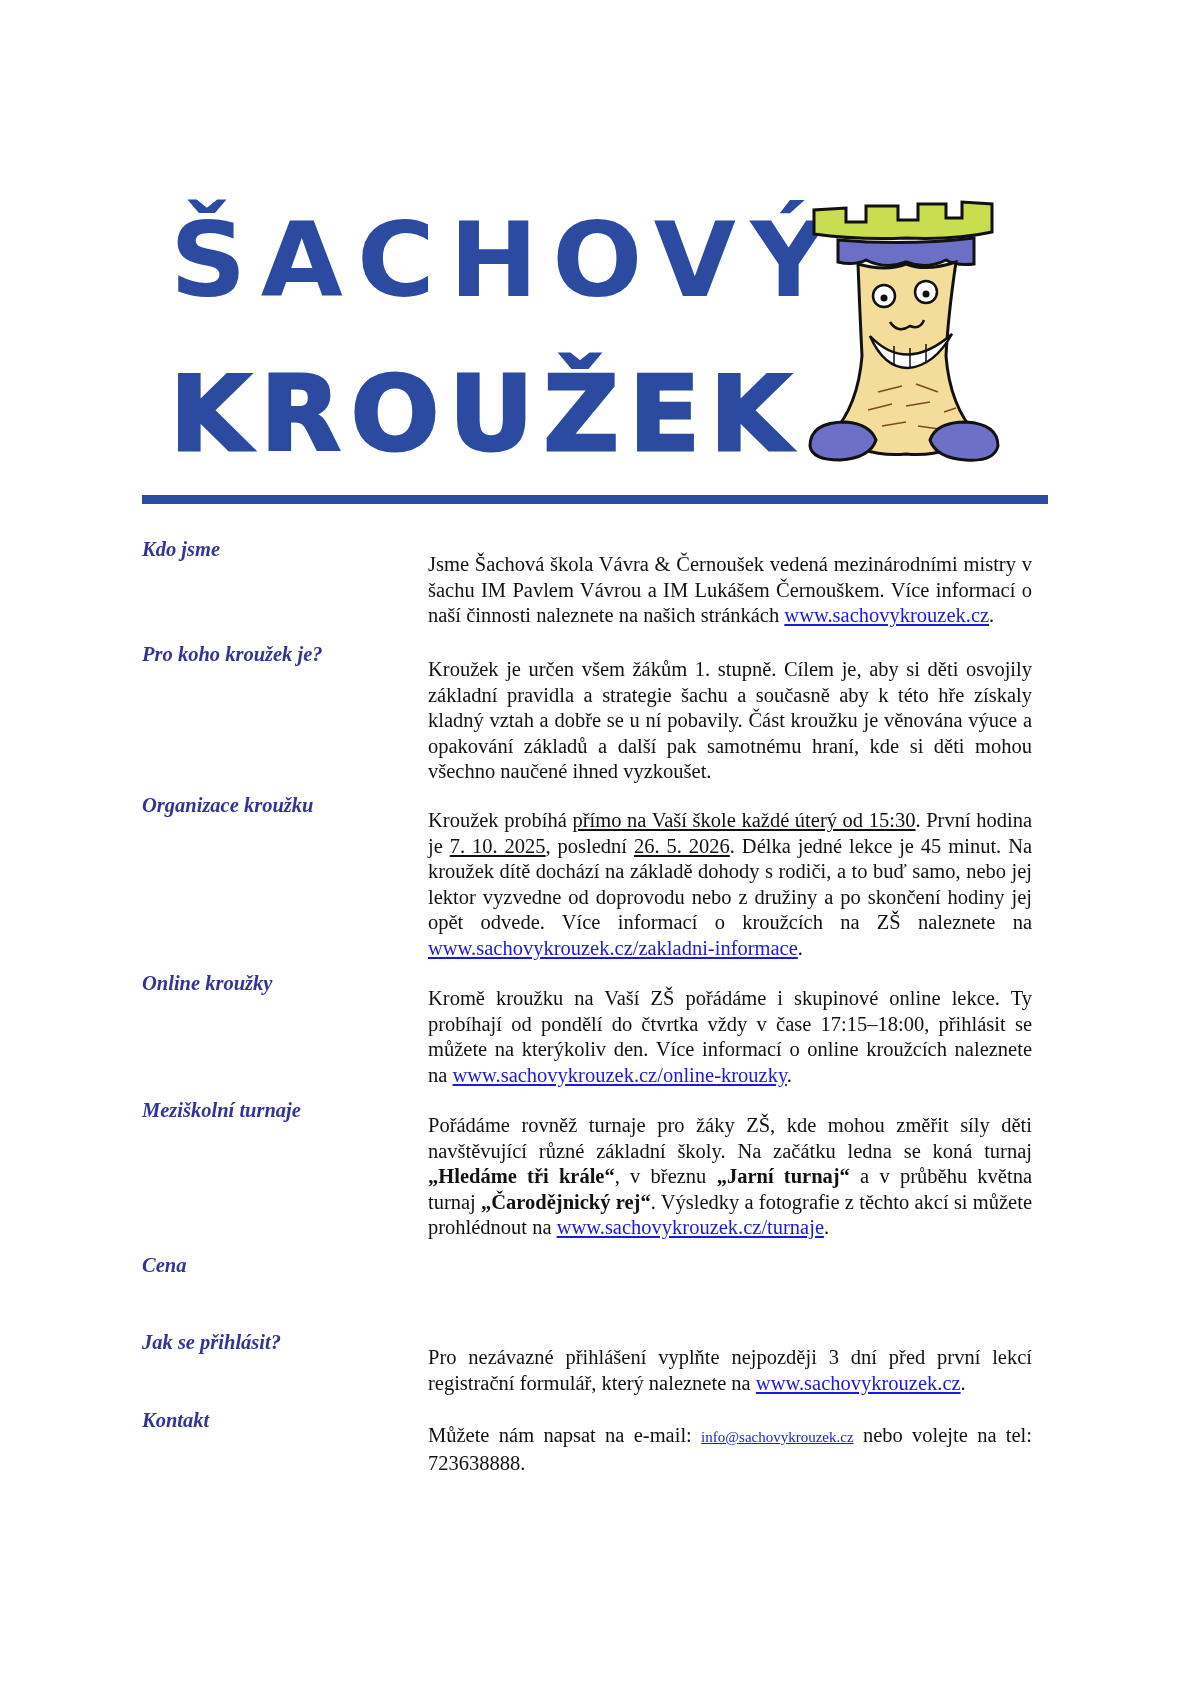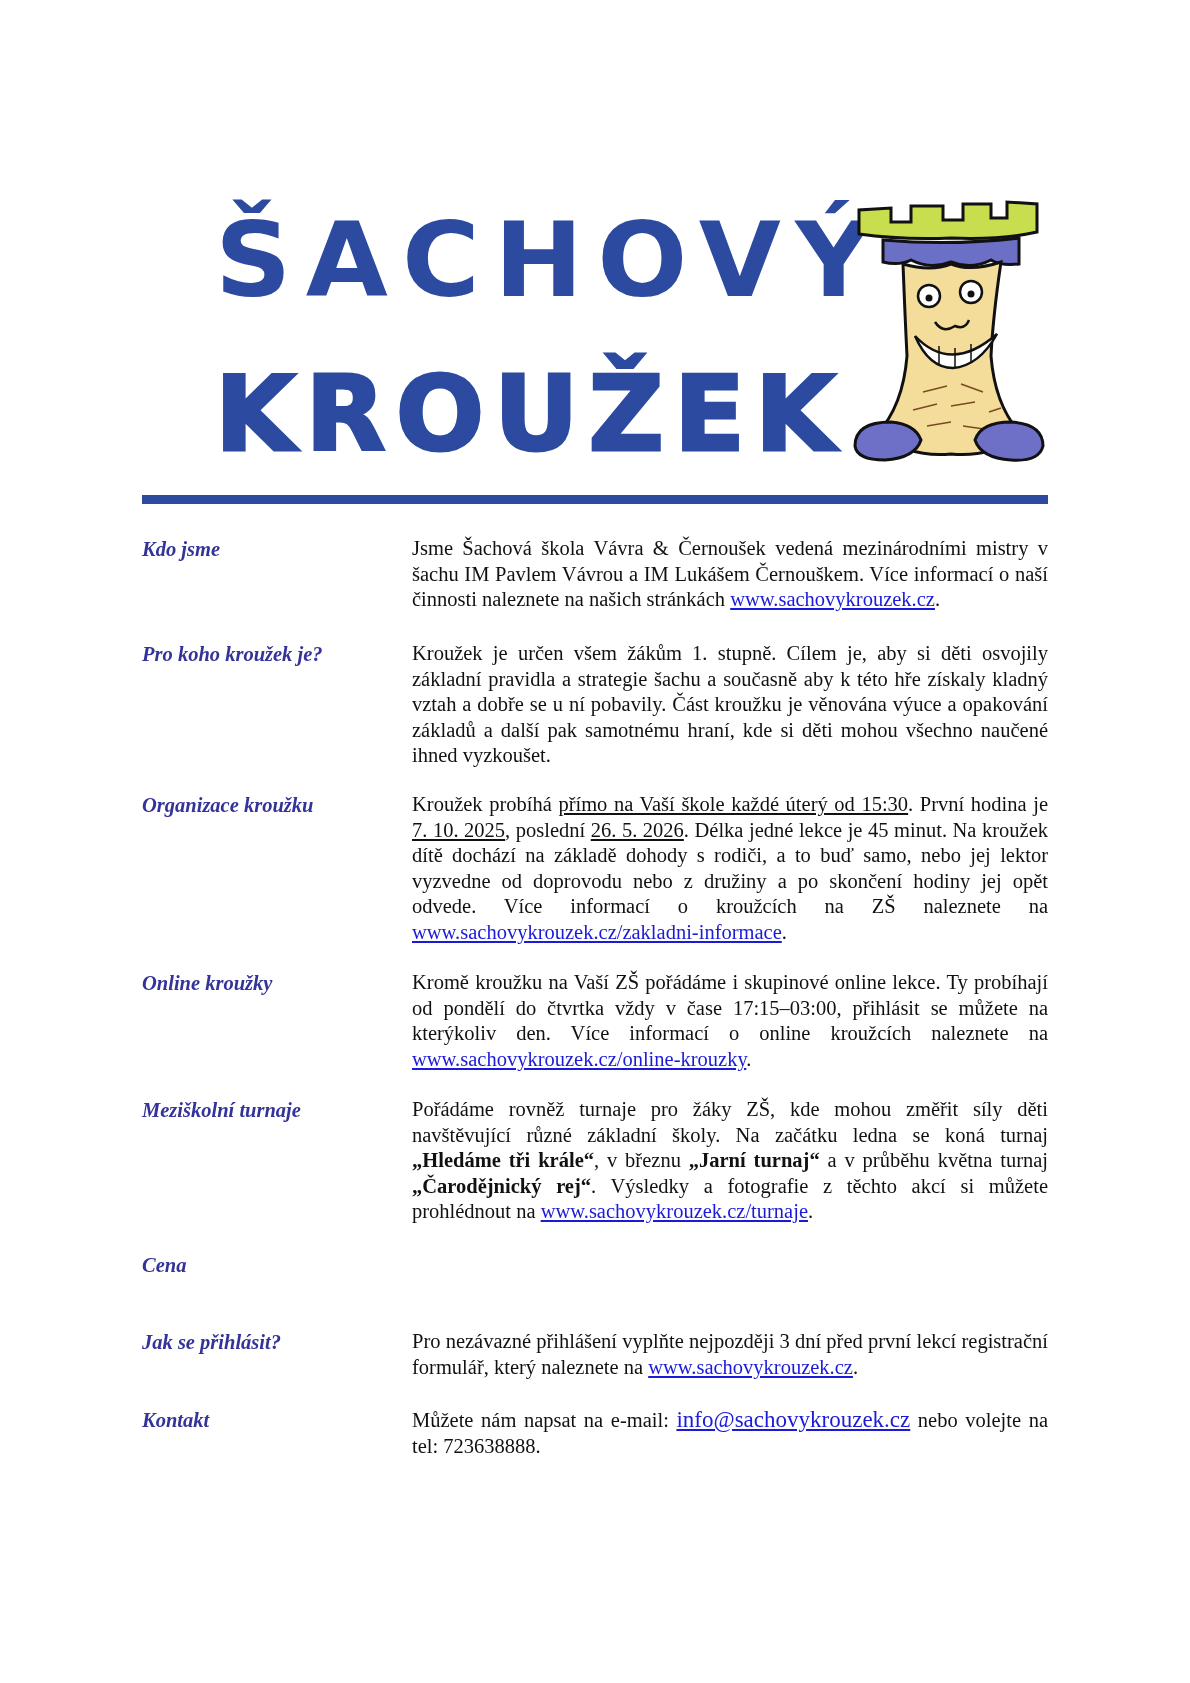--- a/index.html
+++ b/index.html
@@ -1,33 +1,33 @@
 <!DOCTYPE html>
 <html><head>
 <meta charset="utf-8">
 <style>
   html, body { margin: 0; padding: 0; background: #ffffff; }
   body { width: 1190px; height: 1683px; position: relative; overflow: hidden;
          font-family: "Liberation Serif", "DejaVu Serif", serif; color: #111111; }
-  .logo { position: absolute; left: 166px; top: 196px; width: 840px; height: 272px; margin-left: 45px; }
+  .logo { position: absolute; left: 166px; top: 196px; width: 840px; height: 272px; }
   .wordmark-line { position: absolute; left: 0; font-family: "DejaVu Sans", "Liberation Sans", sans-serif;
     color: #2b4aa0; font-weight: bold; white-space: nowrap; letter-spacing: 14px; }
   .wm1 { top: 12px; left: 4px; font-size: 104px; line-height: 104px; transform: scaleX(1.02); transform-origin: left top; }
   .wm2 { top: 166px; left: 4px; font-size: 104px; line-height: 104px; font-weight: bold; letter-spacing: 10px;
          -webkit-text-stroke: 3px #2b4aa0; }
   .mascot { position: absolute; left: 640px; top: 0px; width: 195px; height: 270px; }
   .rule { position: absolute; left: 142px; top: 495px; width: 906px; height: 9px; background: #2b4aa0; }
   .section { position: absolute; left: 142px; width: 906px; }
   .label { position: absolute; left: 0; top: 0; width: 260px; font-weight: bold; color: #333399;
            font-size: 20.5px; line-height: 26px; font-style: italic; }
   .body { position: absolute; left: 270px; top: 0; width: 636px; font-size: 20.5px; line-height: 25.5px;
           text-align: justify; }
-  .body p { margin: 0; }
+  .body p { margin: 16px; }
   .link { color: #1a1ad8; text-decoration: underline; cursor: pointer; }
-  .link-big { font-size: 23px; }
+  .link-big { font-size: 15px; }
   .bu { font-weight: normal; text-decoration: underline; }
   .b { font-weight: bold; }
 </style>
 </head>
 <body>
 
 <div class="logo">
   <div class="wordmark-line wm1">ŠACHOVÝ</div>
   <div class="wordmark-line wm2">KROUŽEK</div>
   <svg class="mascot" viewBox="0 0 195 270">
@@ -74,21 +74,21 @@
 <div class="section" style="top:792px">
   <div class="label">Organizace kroužku</div>
   <div class="body">
     <p><span>Kroužek probíhá </span><span class="bu">přímo na Vaší škole každé úterý od 15:30</span><span>. První hodina je </span><span class="bu">7. 10. 2025</span><span>, poslední </span><span class="bu">26. 5. 2026</span><span>. Délka jedné lekce je 45 minut. Na kroužek dítě dochází na základě dohody s rodiči, a to buď samo, nebo jej lektor vyzvedne od doprovodu nebo z družiny a po skončení hodiny jej opět odvede. Více informací o kroužcích na ZŠ naleznete na </span><span class="link">www.sachovykrouzek.cz/zakladni-informace</span><span>.</span></p>
   </div>
 </div>
 
 <div class="section" style="top:970px">
   <div class="label">Online kroužky</div>
   <div class="body">
-    <p><span>Kromě kroužku na Vaší ZŠ pořádáme i skupinové online lekce. Ty probíhají od pondělí do čtvrtka vždy v čase 17:15–03:00, přihlásit se můžete na kterýkoliv den. Více informací o online kroužcích naleznete na </span><span class="link">www.sachovykrouzek.cz/online-krouzky</span><span>.</span></p>
+    <p><span>Kromě kroužku na Vaší ZŠ pořádáme i skupinové online lekce. Ty probíhají od pondělí do čtvrtka vždy v čase 17:15–18:00, přihlásit se můžete na kterýkoliv den. Více informací o online kroužcích naleznete na </span><span class="link">www.sachovykrouzek.cz/online-krouzky</span><span>.</span></p>
   </div>
 </div>
 
 <div class="section" style="top:1097px">
   <div class="label">Meziškolní turnaje</div>
   <div class="body">
     <p><span>Pořádáme rovněž turnaje pro žáky ZŠ, kde mohou změřit síly děti navštěvující různé základní školy. Na začátku ledna se koná turnaj </span><span class="b">„Hledáme tři krále“</span><span>, v březnu </span><span class="b">„Jarní turnaj“</span><span> a v průběhu května turnaj </span><span class="b">„Čarodějnický rej“</span><span>. Výsledky a fotografie z těchto akcí si můžete prohlédnout na </span><span class="link">www.sachovykrouzek.cz/turnaje</span><span>.</span></p>
   </div>
 </div>
 

